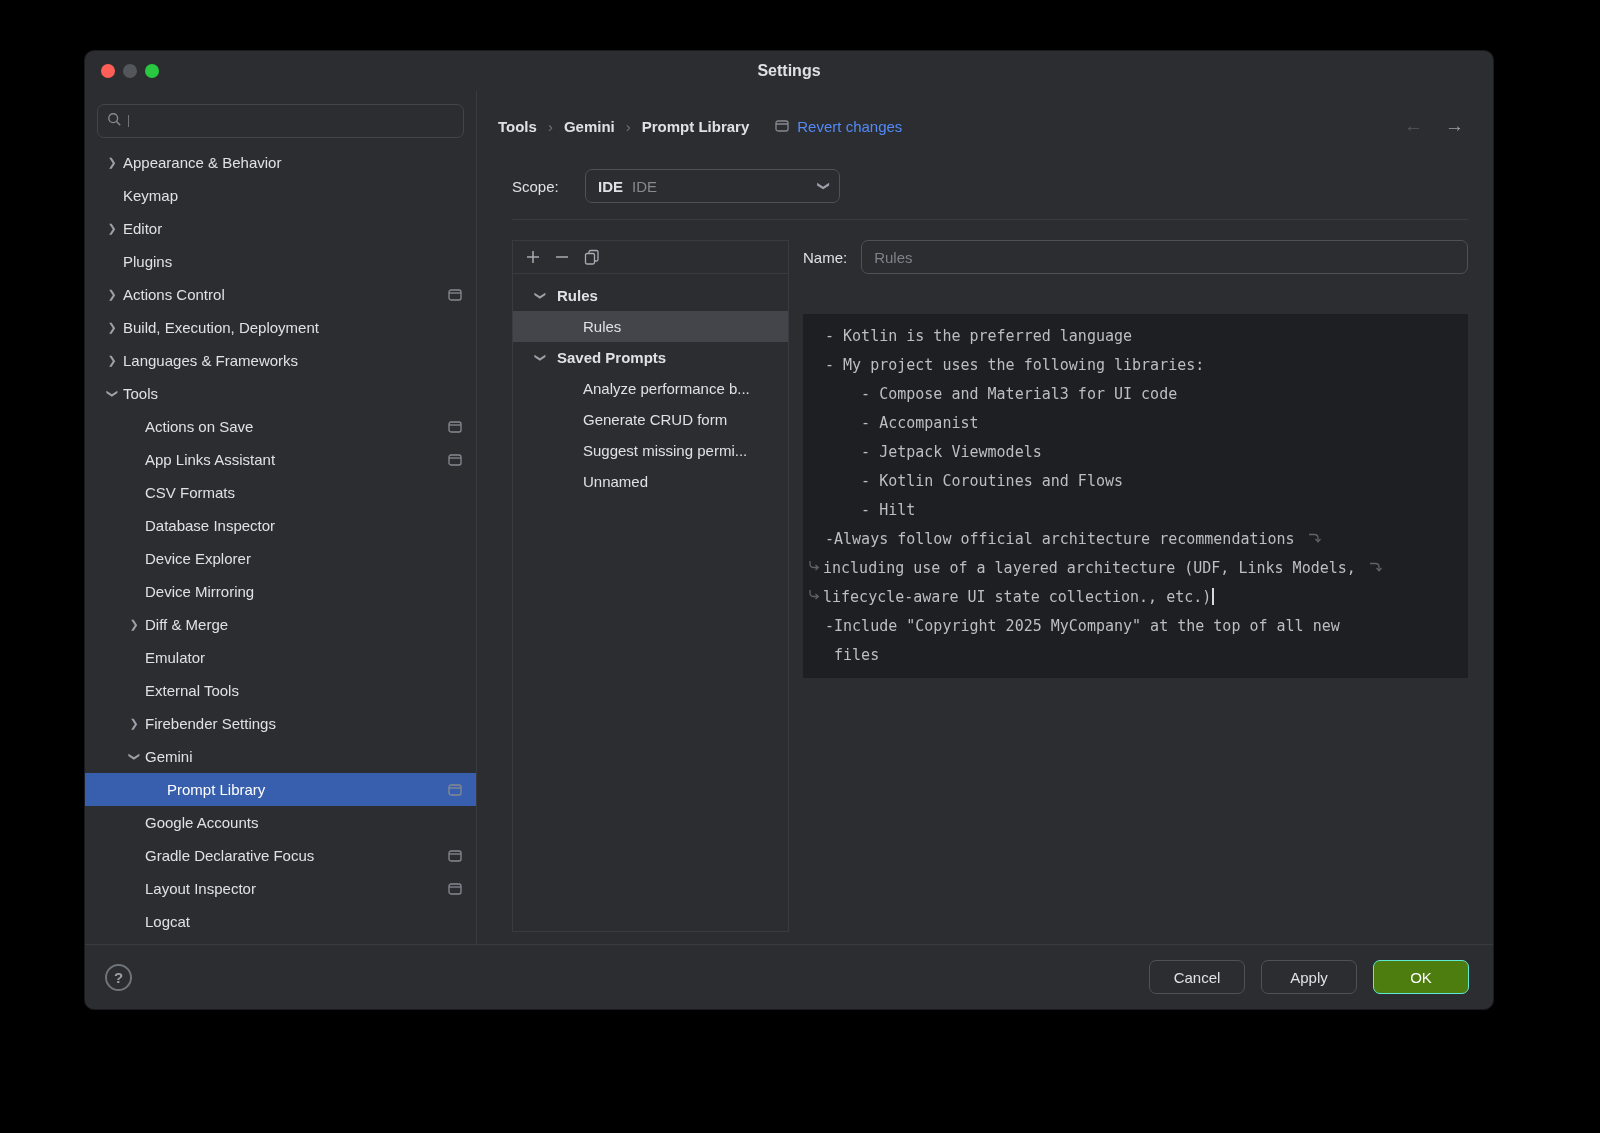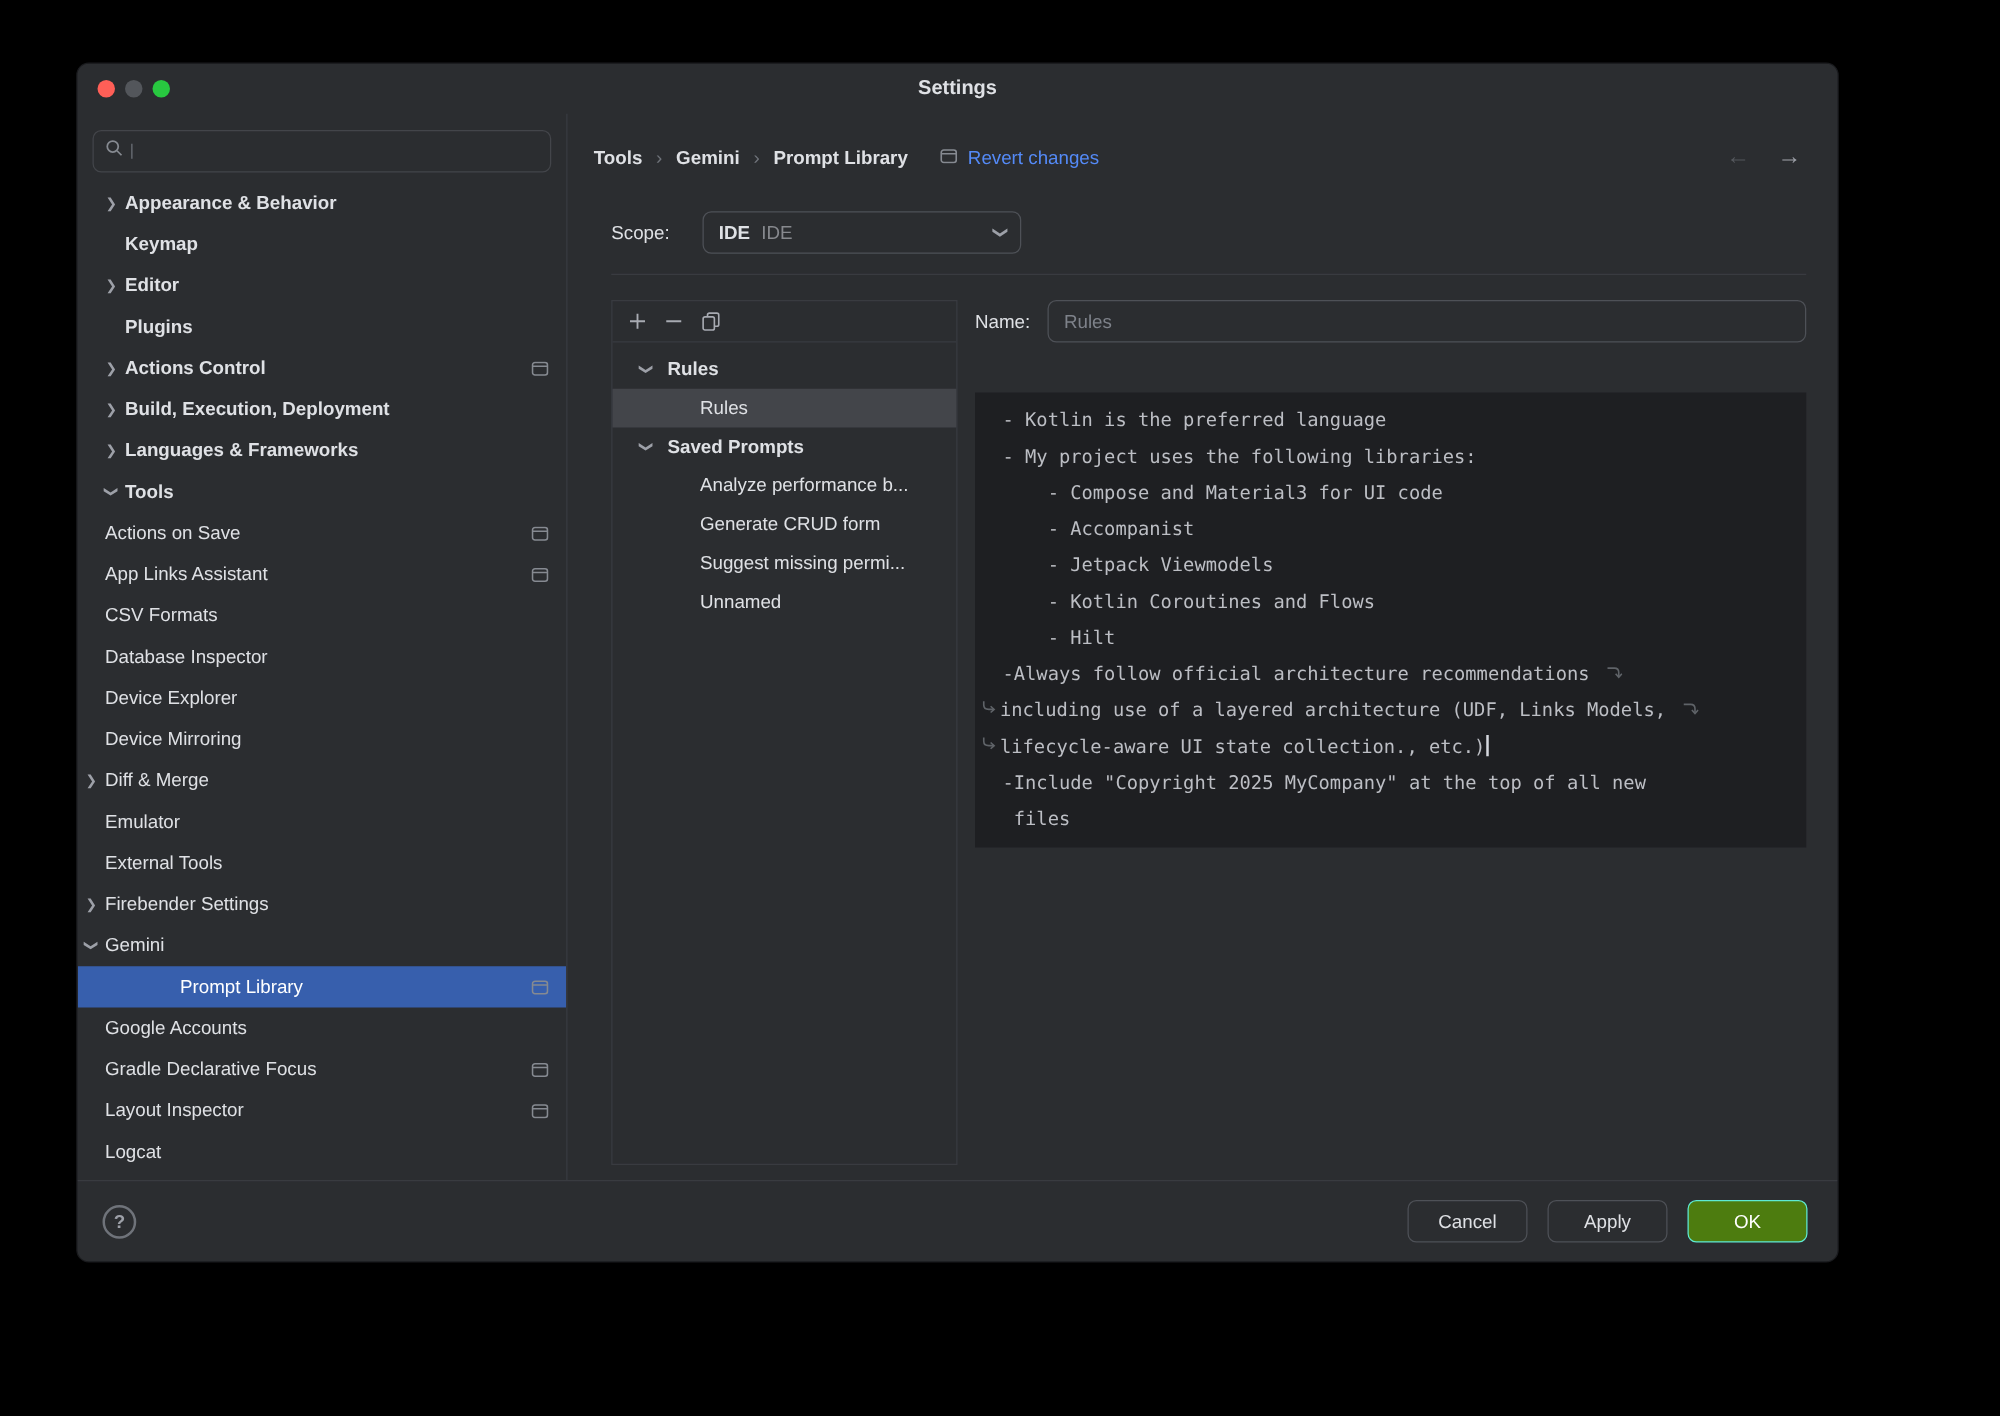--- a/index.html
+++ b/index.html
@@ -1,19 +1,19 @@
 <!DOCTYPE html>
 <html><head>
 <meta charset="utf-8">
 <style>
   * { margin:0; padding:0; box-sizing:border-box; }
   html,body { width:1600px; height:1133px; background:#000; overflow:hidden;
               font-family:"Liberation Sans", sans-serif; }
 
-  .window { position:absolute; left:61px; top:50px; width:1410px; height:960px;
+  .window { position:absolute; left:84px; top:50px; width:1410px; height:960px;
             background:#2B2D30; border-radius:10px; overflow:hidden;
             display:flex; flex-direction:column;
             box-shadow:0 25px 80px rgba(0,0,0,.7); border:1px solid #1a1b1e; }
 
   
   .titlebar { flex:0 0 40px; position:relative; display:flex; align-items:center; justify-content:center; }
   .traffic { position:absolute; left:16px; top:13px; display:flex; gap:8px; }
   .tl { width:14px; height:14px; border-radius:50%; }
   .tl.close { background:#FF5F57; }
   .tl.min   { background:#53565B; }
@@ -25,23 +25,23 @@
 
   
   .sidebar { flex:0 0 392px; width:392px; border-right:1px solid #393B40; display:flex; flex-direction:column; overflow:hidden; }
   .search-box { margin:13px 12px 0 12px; height:34px; border:1px solid #43454A; border-radius:7px;
                 display:flex; align-items:center; padding:0 9px; gap:6px; }
   .search-caret { width:1px; height:12px; background:#6F737A; }
   .search-input { flex:1; background:transparent; border:none; outline:none; color:#DFE1E5; font-size:14px; font-family:inherit; }
   .side-tree { padding-top:8px; font-size:15px; color:#DFE1E5; overflow:hidden; }
   .side-row { height:33px; display:flex; align-items:center; cursor:default; }
   .side-row.level0 { padding-left:16px; }
-  .side-row.level1 { }
+  .side-row.level1 { padding-left:38px; }
   .side-row.level2 { padding-left:60px; }
-  .side-row.bold .lab { font-weight:700; }
+  .side-row.bold .lab { font-weight:400; }
   .side-row.selected { background:#375FAD; }
   .side-row.selected .lab { color:#FFFFFF; }
   .chev { display:inline-flex; align-items:center; justify-content:center; width:22px; flex:0 0 22px;
           color:#9DA0A8; font-size:11px; }
   .chev.down { transform:rotate(90deg); }
   .lab { white-space:nowrap; margin-left:0; }
   .trail-icon { margin-left:auto; margin-right:14px; display:inline-flex; }
 
   
   .content { flex:1; display:flex; flex-direction:column; min-width:0; padding:16px 25px 0 21px; }

